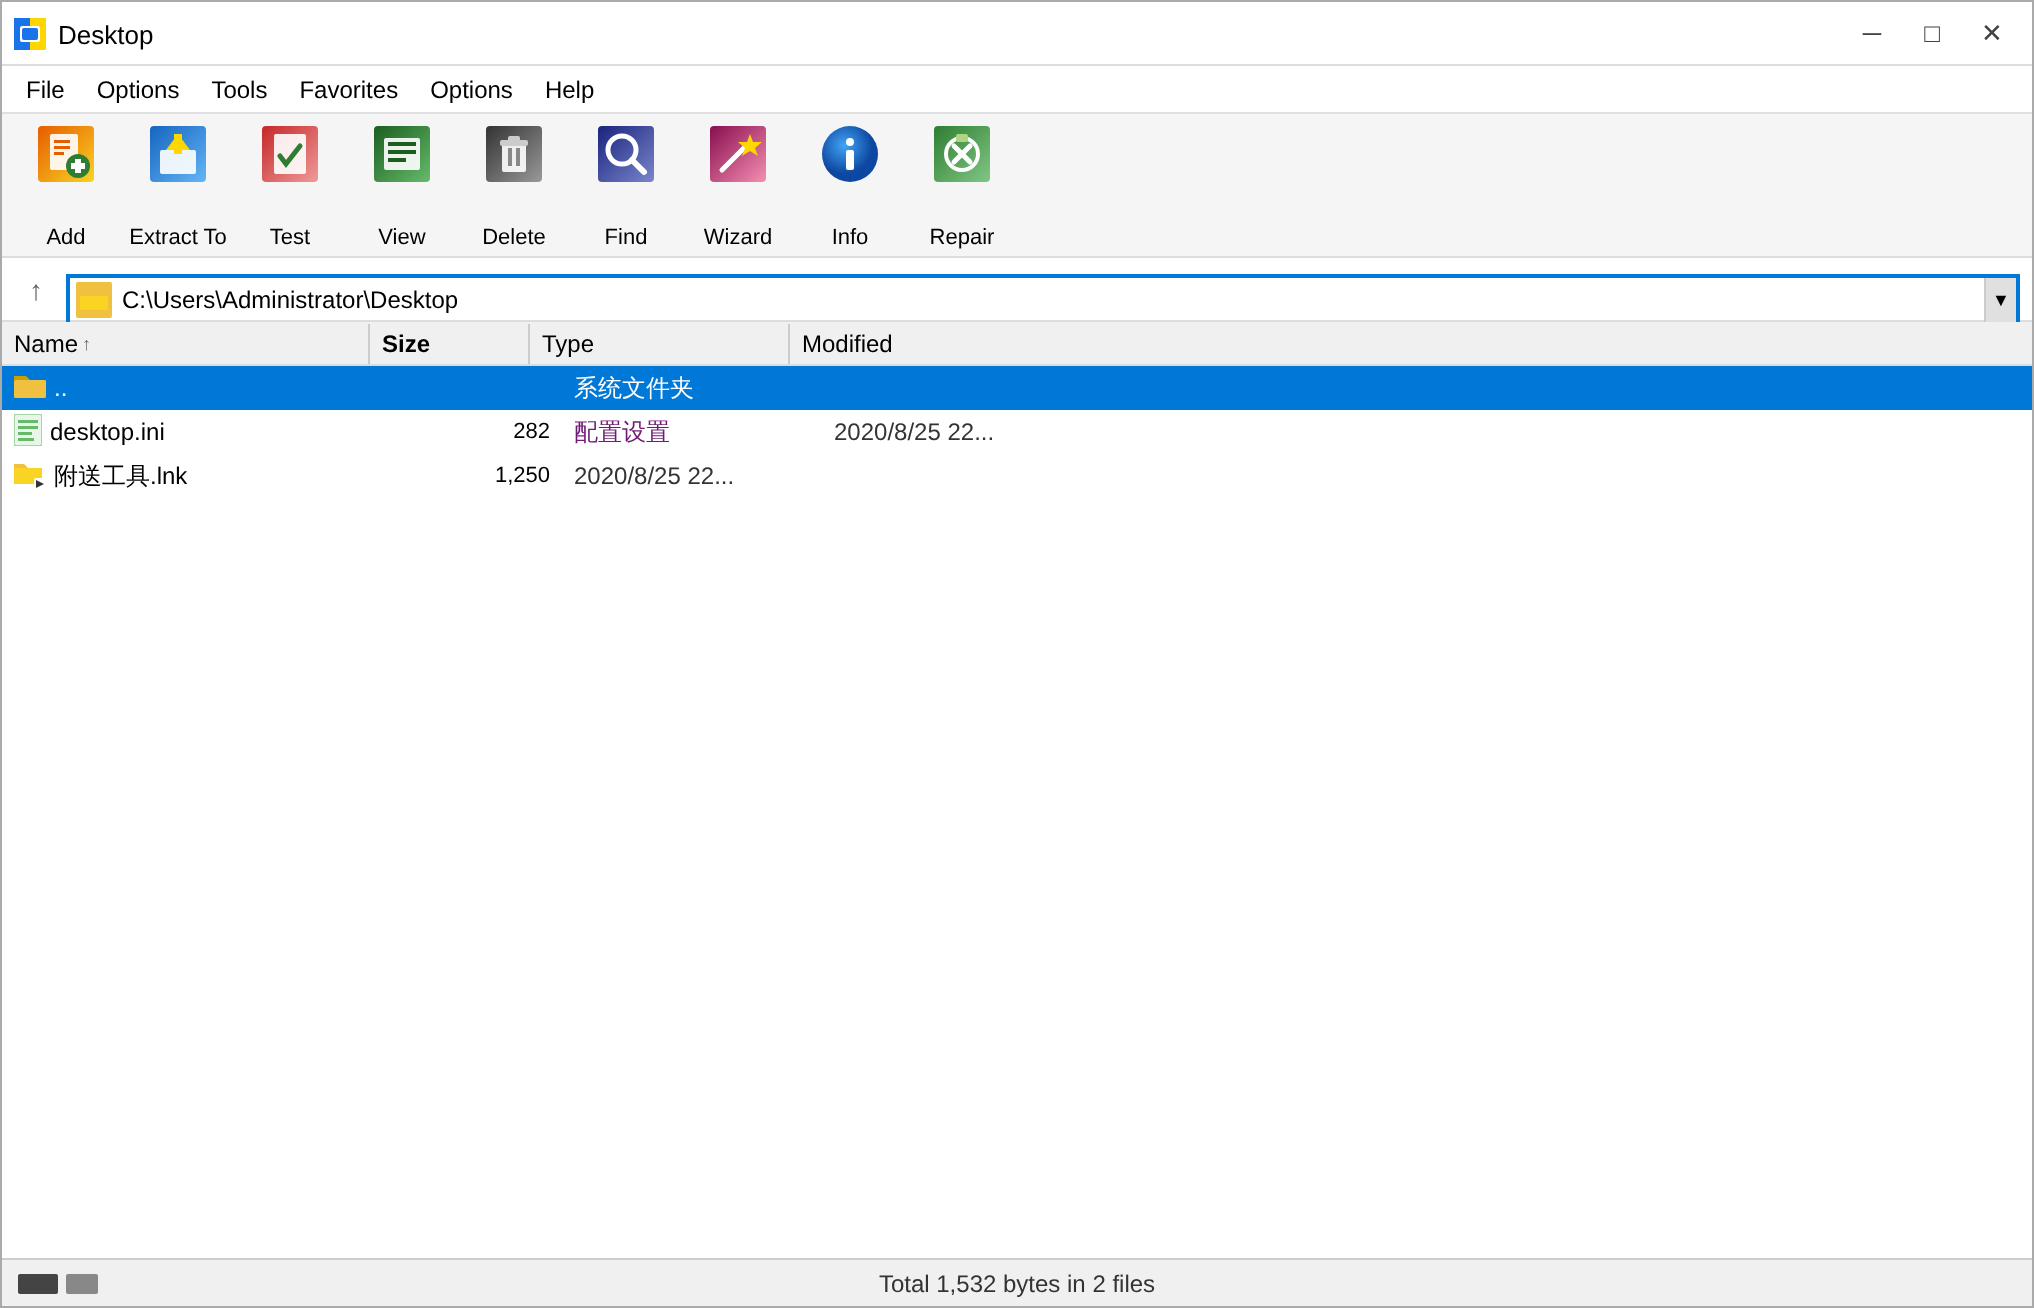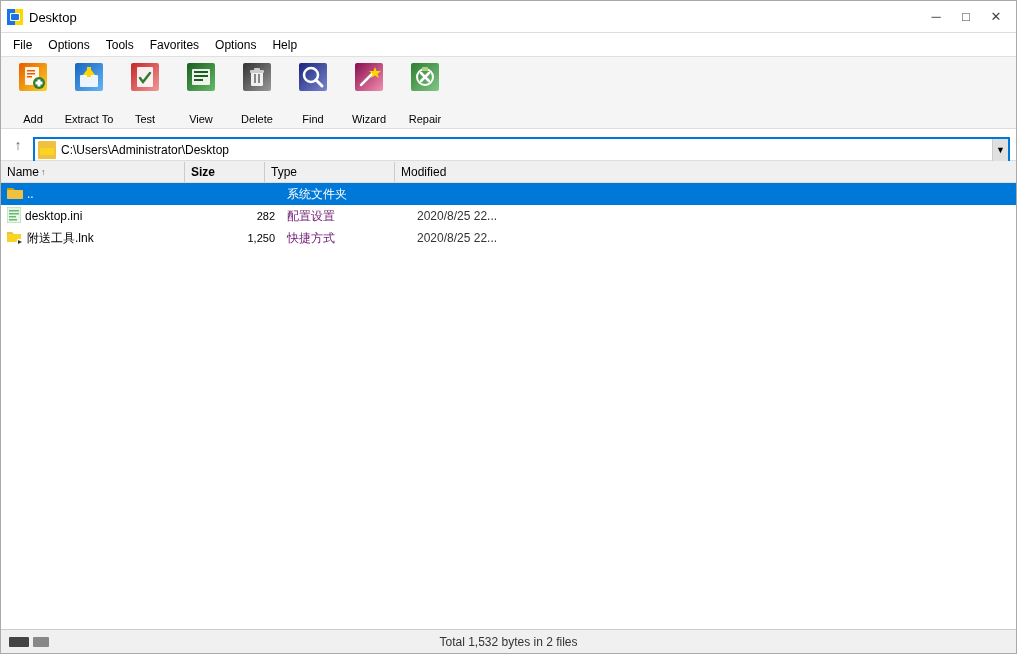--- a/index.html
+++ b/index.html
@@ -390,20 +390,36 @@
             </linearGradient>
           </defs>
 
           <line x1="8" y1="24" x2="20" y2="12" stroke="white" stroke-width="2.5" stroke-linecap="round"></line>
           <polygon points="22,6 23.5,10 28,10 24.5,13 26,17 22,14.5 18,17 19.5,13 16,10 20.5,10" fill="#ffd700"></polygon>
         </svg>
       </div>
       <span class="toolbar-btn-label">Wizard</span>
     </button>
 
+    <button class="toolbar-btn">
+      <div class="toolbar-btn-icon">
+        <svg width="32" height="32" viewBox="0 0 32 32">
+          <circle cx="16" cy="16" r="14" fill="url(#infoGrad)"></circle>
+          <defs>
+            <radialGradient id="infoGrad" cx="40%" cy="35%">
+              <stop offset="0%" stop-color="#42a5f5"></stop>
+              <stop offset="100%" stop-color="#0d47a1"></stop>
+            </radialGradient>
+          </defs>
+          <circle cx="16" cy="10" r="2" fill="white"></circle>
+          <rect x="14" y="14" width="4" height="10" rx="1" fill="white"></rect>
+        </svg>
+      </div>
+      <span class="toolbar-btn-label">Info</span>
+    </button>
 
     <button class="toolbar-btn">
       <div class="toolbar-btn-icon">
         <svg width="32" height="32" viewBox="0 0 32 32">
           <rect x="2" y="2" width="28" height="28" rx="2" fill="url(#repairGrad)"></rect>
           <defs>
             <linearGradient id="repairGrad" x1="0" y1="0" x2="1" y2="1">
               <stop offset="0%" stop-color="#2e7d32"></stop>
               <stop offset="100%" stop-color="#81c784"></stop>
             </linearGradient>
@@ -506,21 +522,20 @@
               <path d="M0,3 L0,13 L14,13 L14,5 L7,5 L5,3 Z" fill="#f0c040"></path>
               <rect x="0" y="5" width="14" height="8" rx="1" fill="#f9d423"></rect>
 
               <rect x="10" y="10" width="6" height="6" rx="1" fill="white"></rect>
               <polygon points="11,15 11,11 15,13" fill="#333"></polygon>
             </svg>
           </span>
           <span>附送工具.lnk</span>
         </div>
         <div class="file-size">1,250</div>
-        <div class="file-type">快捷方式</div>
         <div class="file-modified">2020/8/25 22...</div>
       </div>
     </div>
   </div>
 
   <div class="status-bar">
     <div class="status-left">
       <span style="display:inline-block;width:20px;height:10px;background:#444;border-radius:1px;"></span>
       <span style="display:inline-block;width:16px;height:10px;background:#888;border-radius:1px;"></span>
     </div>

